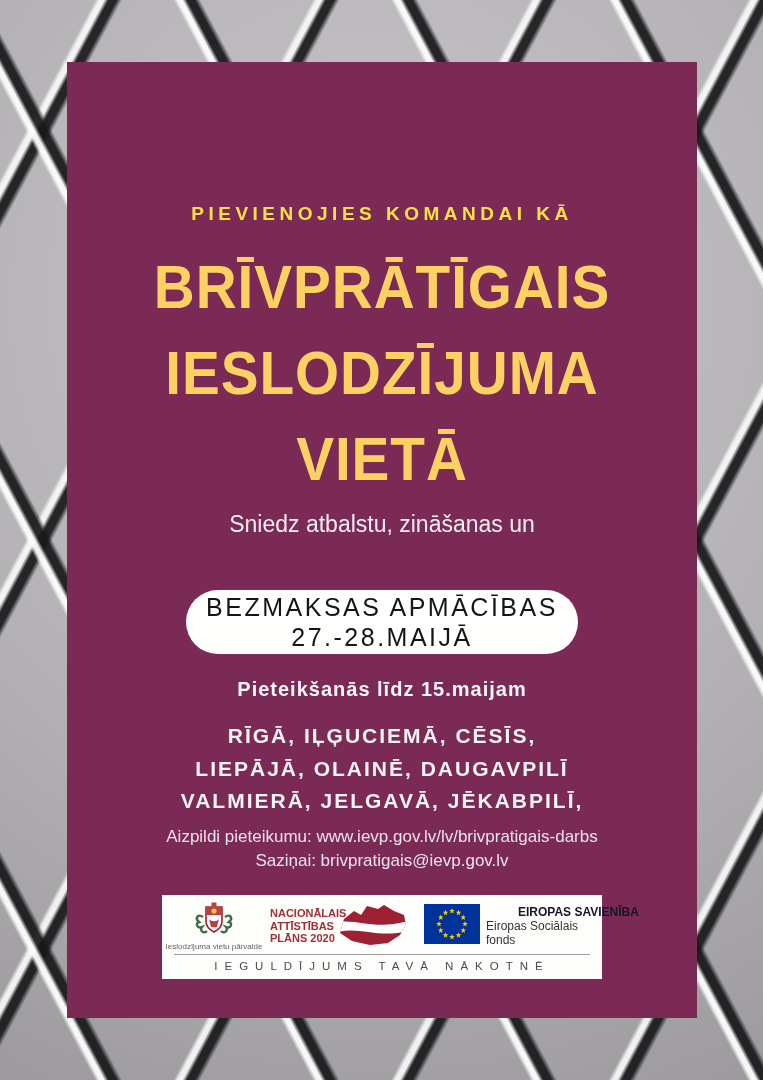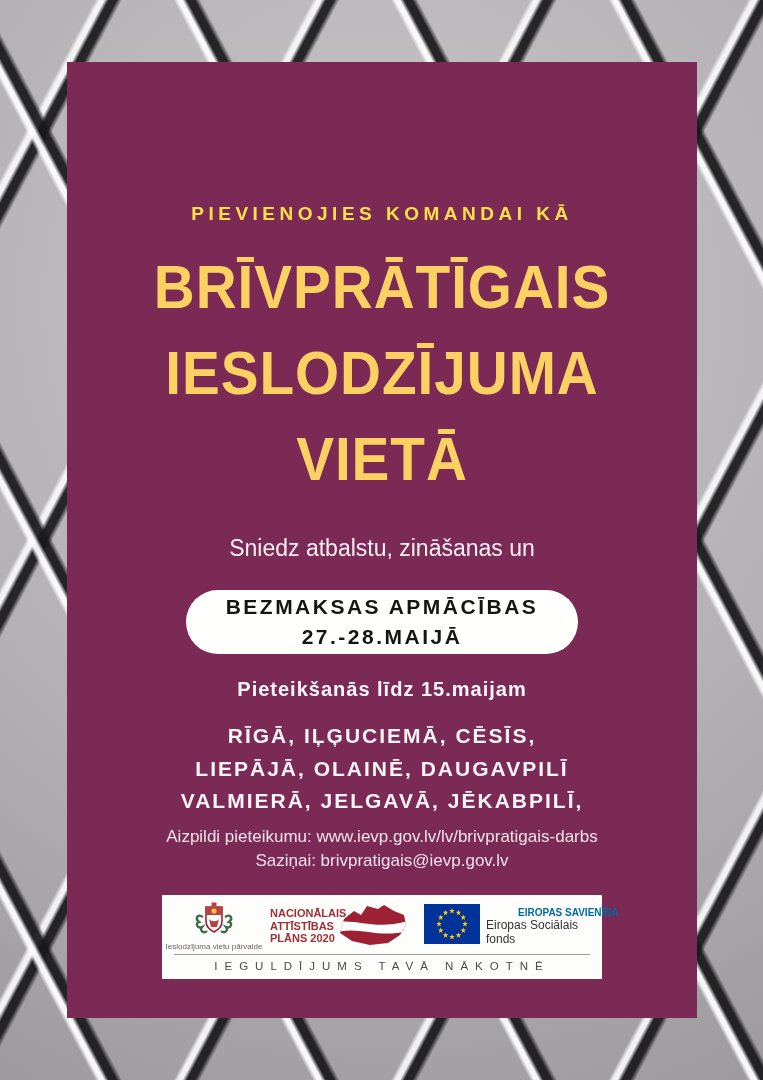--- a/index.html
+++ b/index.html
@@ -40,47 +40,47 @@
   }
   .abs{position:absolute;left:0;width:100%;text-align:center;}
   .kicker{
     top:141px;color:#fde047;font-size:19px;font-weight:700;letter-spacing:4.5px;
   }
   .title{top:182px;color:var(--yellow);font-weight:700;}
   .title .tline{
     display:block;font-size:61px;line-height:86px;letter-spacing:1px;
     transform:scaleX(0.93);transform-origin:50% 50%;white-space:nowrap;
   }
-  .subtitle{top:446px;color:#f7eff4;font-size:23px;line-height:33px;margin-top:24px;}
+  .subtitle{top:446px;color:#f7eff4;font-size:23px;line-height:33px;}
   .pill{
     top:528px;left:50%;transform:translateX(-50%);
     width:392px;height:64px;border-radius:34px;background:#fffffe;
     display:flex;flex-direction:column;justify-content:center;align-items:center;
     position:absolute;
   }
   .pill .pline{
-    color:#151515;font-size:21px;font-weight:700;letter-spacing:2.5px;line-height:30px;white-space:nowrap;
+    color:#151515;font-size:25px;font-weight:400;letter-spacing:2.5px;line-height:30px;white-space:nowrap;
   }
   .deadline{top:616px;color:#fbf6f9;font-size:20px;font-weight:700;letter-spacing:1px;text-align:center;}
   .cities{top:658px;color:#f8f3f5;font-size:21px;font-weight:700;letter-spacing:2px;line-height:32.5px;}
   .contact{top:763px;color:#efe2ea;font-size:17px;line-height:23.5px;}
   .strip{
     position:absolute;top:833px;left:50%;transform:translateX(-50%);
     width:440px;height:84px;background:#fdfdfc;padding:5px 8px 0 8px;
   }
   .strip-row{display:flex;align-items:center;height:52px;}
   .arms-block{width:88px;display:flex;flex-direction:column;align-items:center;}
   .arms-label{font-size:8px;color:#6d5f64;margin-top:1px;white-space:nowrap;}
   .vdiv{width:2px;height:40px;background:#c4b6bd;margin:0 6px;}
   .ndp-block{width:64px;}
   .ndp-line{font-size:11px;line-height:12.5px;font-weight:700;color:var(--ndp_red);white-space:nowrap;}
   .lvflag{width:80px;display:flex;justify-content:center;}
   .euflag{margin:0 6px 0 4px;}
   .eu-text{flex:1;}
-  .eu-title{font-size:10px;font-weight:700;color:#0369a1;white-space:nowrap;padding-left:32px;}
+  .eu-title{font-size:12px;font-weight:700;color:#0f172a;white-space:nowrap;padding-left:32px;}
   .eu-sub{font-size:12px;line-height:14px;color:#333;}
   .strip-hr{border-top:1.5px solid #9c9c9c;margin:2px 4px 0 4px;}
   .tagline{
     text-align:center;margin-top:5px;font-size:11.5px;letter-spacing:7px;
     color:#4a4a4a;font-weight:400;white-space:nowrap;
   }
 </style>
 </head>
 <body>
 

